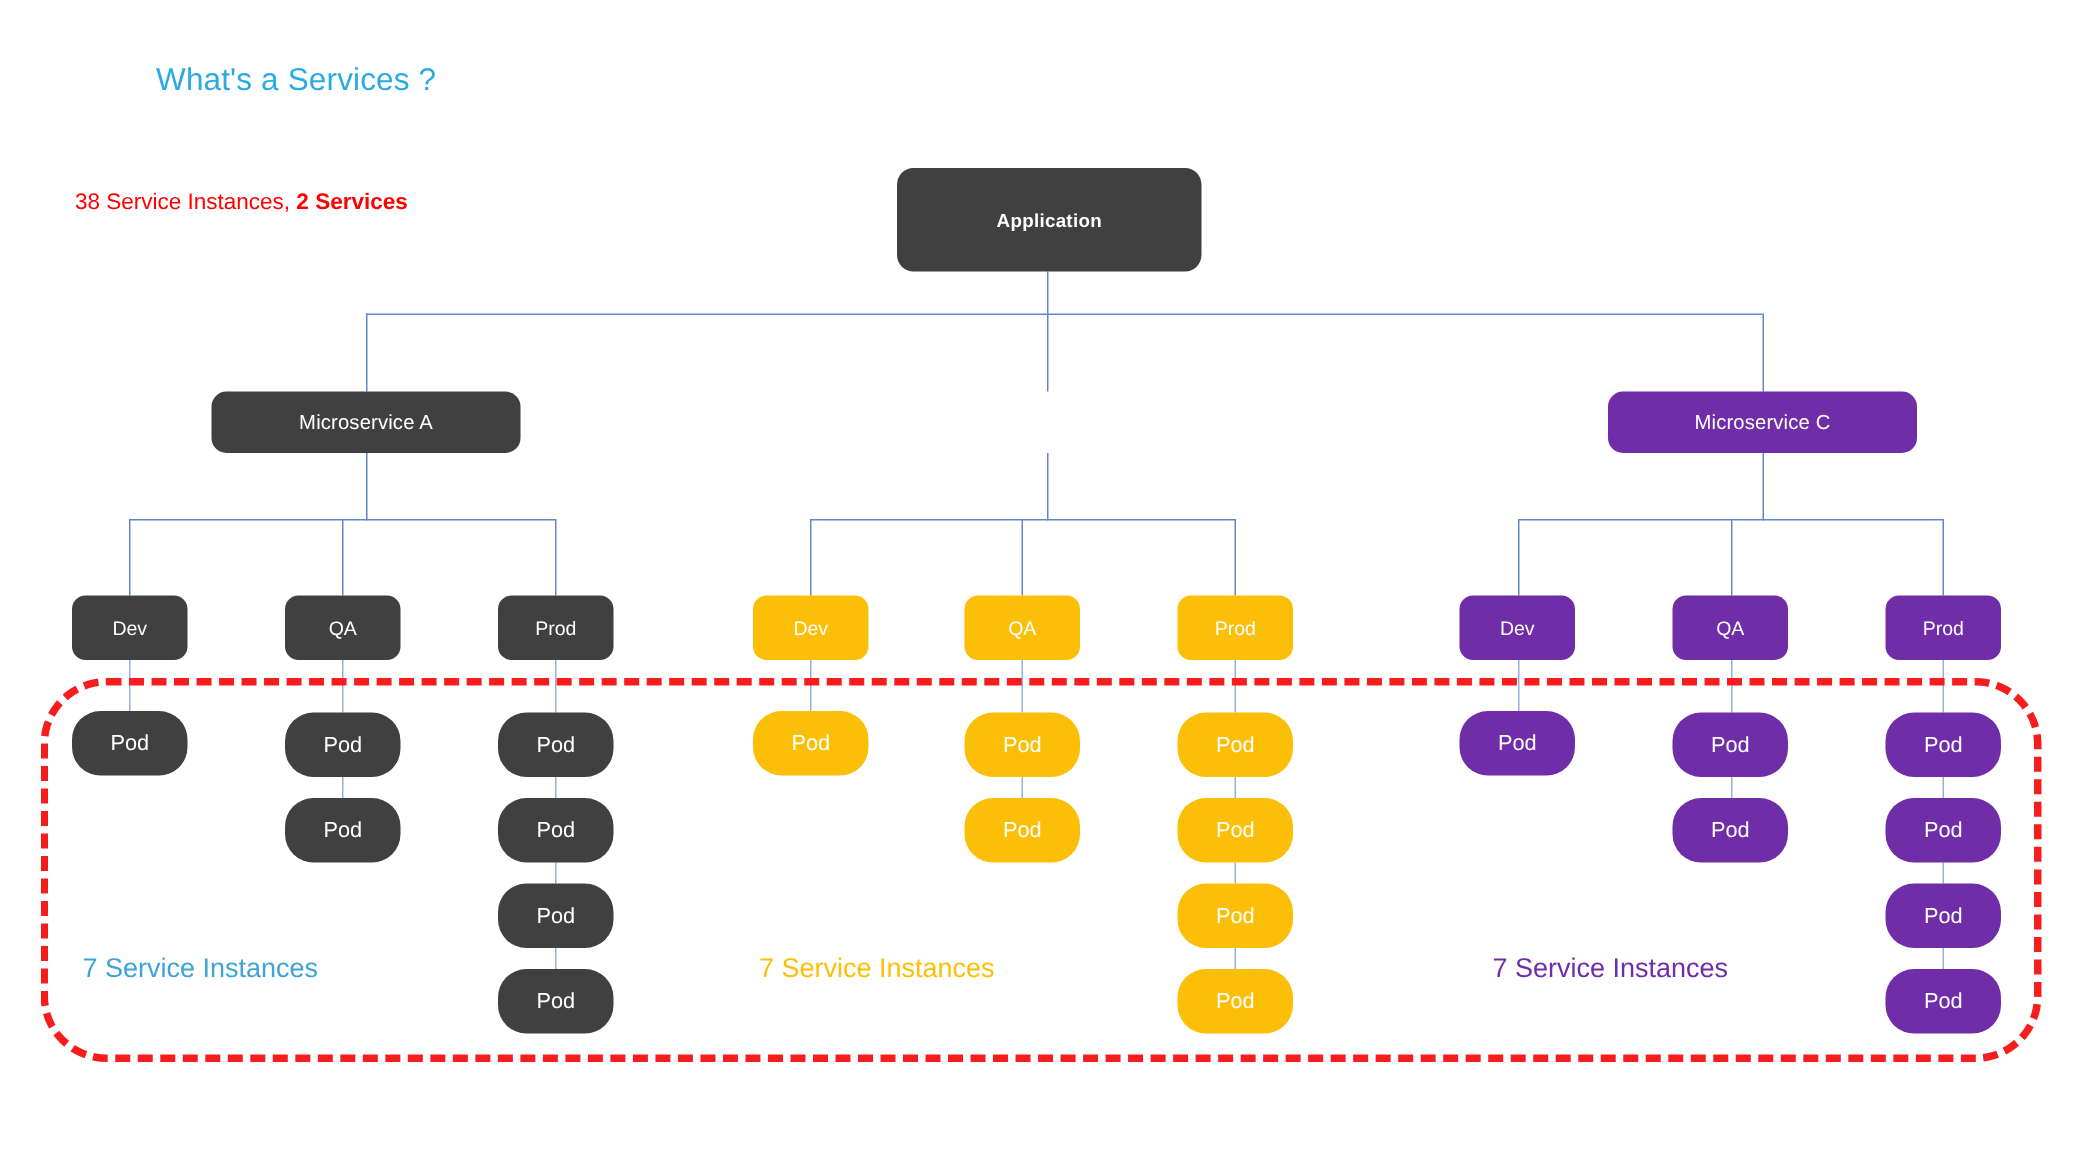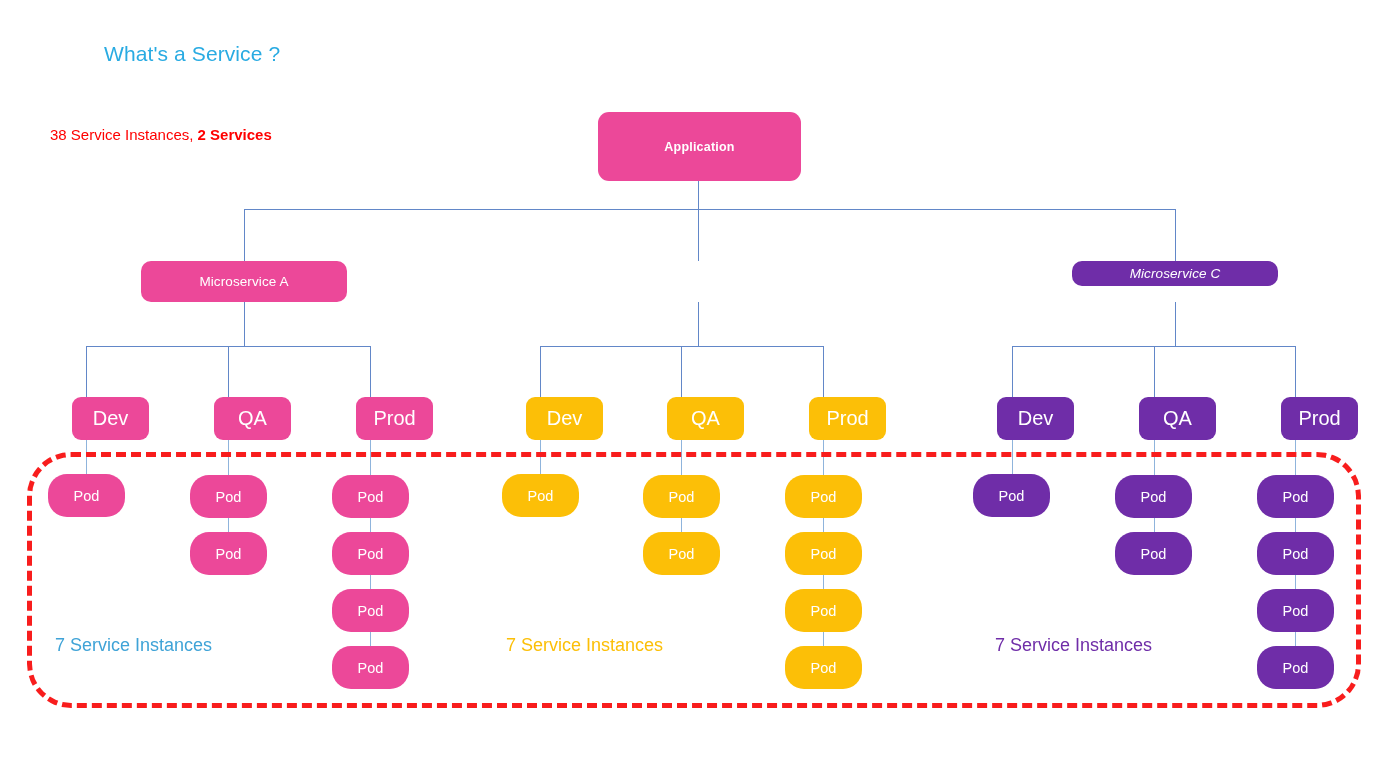--- a/index.html
+++ b/index.html
@@ -63,29 +63,28 @@
     font-weight: bold;
     letter-spacing: .2px;
   }
   .node.micro {
     border-radius: 10px;
     font-size: 13.5px;
     letter-spacing: .1px;
   }
   .node.env {
     border-radius: 9px;
-    font-size: 20px;
-    margin-left: 24px;
+    font-size: 13px;
   }
   .node.pod {
     border-radius: 19px;
     font-size: 14.5px;
   }
 
-  .fill-blue   { background: #ec4899; }
+  .fill-blue   { background: #404040; }
   .fill-amber  { background: #FCBF07; }
   .fill-purple { background: #6F2DA8; }
 
   .c-blue   { color: #3FA3D7; }
   .c-amber  { color: #FCBF07; }
   .c-purple { color: #6F2DA8; }
 
   
   .conn {
     position: absolute;
@@ -109,21 +108,21 @@
     z-index: 2;
     pointer-events: none;
     background: transparent;
   }
 </style>
 </head>
 <body>
 
 <div id="canvas">
 
-  <div id="slide-title">What's a Service ?</div>
+  <div id="slide-title">What's a Services ?</div>
 
   <div id="instances-note">
     <span>38 Service Instances, </span><span class="strong">2 Services</span>
   </div>
 
   <div class="node app fill-blue" id="node-application" style="left:598px; top:112px; width:203px; height:69px;">Application</div>
 
   <div class="conn v" style="left:698px; top:181px; height:29px;"></div>
   <div class="conn h" style="left:244px; top:209px; width:931px;"></div>
   <div class="conn v" style="left:244px; top:209px; height:52px;"></div>
@@ -182,21 +181,21 @@
   <div class="node pod fill-amber" style="left:785px; top:475px; width:77px; height:43px;">Pod</div>
   <div class="conn v light" style="left:823px; top:518px; height:14px;"></div>
   <div class="node pod fill-amber" style="left:785px; top:532px; width:77px; height:43px;">Pod</div>
   <div class="conn v light" style="left:823px; top:575px; height:14px;"></div>
   <div class="node pod fill-amber" style="left:785px; top:589px; width:77px; height:43px;">Pod</div>
   <div class="conn v light" style="left:823px; top:632px; height:14px;"></div>
   <div class="node pod fill-amber" style="left:785px; top:646px; width:77px; height:43px;">Pod</div>
 
   <div class="svc-instances-label c-amber" style="left:506px; top:635px;">7 Service Instances</div>
 
-  <div class="node micro fill-purple" style="left:1072px; top:261px; width:206px; height:25px;font-style:italic;">Microservice C</div>
+  <div class="node micro fill-purple" style="left:1072px; top:261px; width:206px; height:41px;">Microservice C</div>
   <div class="conn v" style="left:1175px; top:302px; height:45px;"></div>
   <div class="conn h" style="left:1012px; top:346px; width:284px;"></div>
   <div class="conn v" style="left:1012px; top:346px; height:51px;"></div>
   <div class="conn v" style="left:1154px; top:346px; height:51px;"></div>
   <div class="conn v" style="left:1295px; top:346px; height:51px;"></div>
 
   <div class="node env fill-purple" style="left:973px;  top:397px; width:77px; height:43px;">Dev</div>
   <div class="node env fill-purple" style="left:1115px; top:397px; width:77px; height:43px;">QA</div>
   <div class="node env fill-purple" style="left:1257px; top:397px; width:77px; height:43px;">Prod</div>
 

